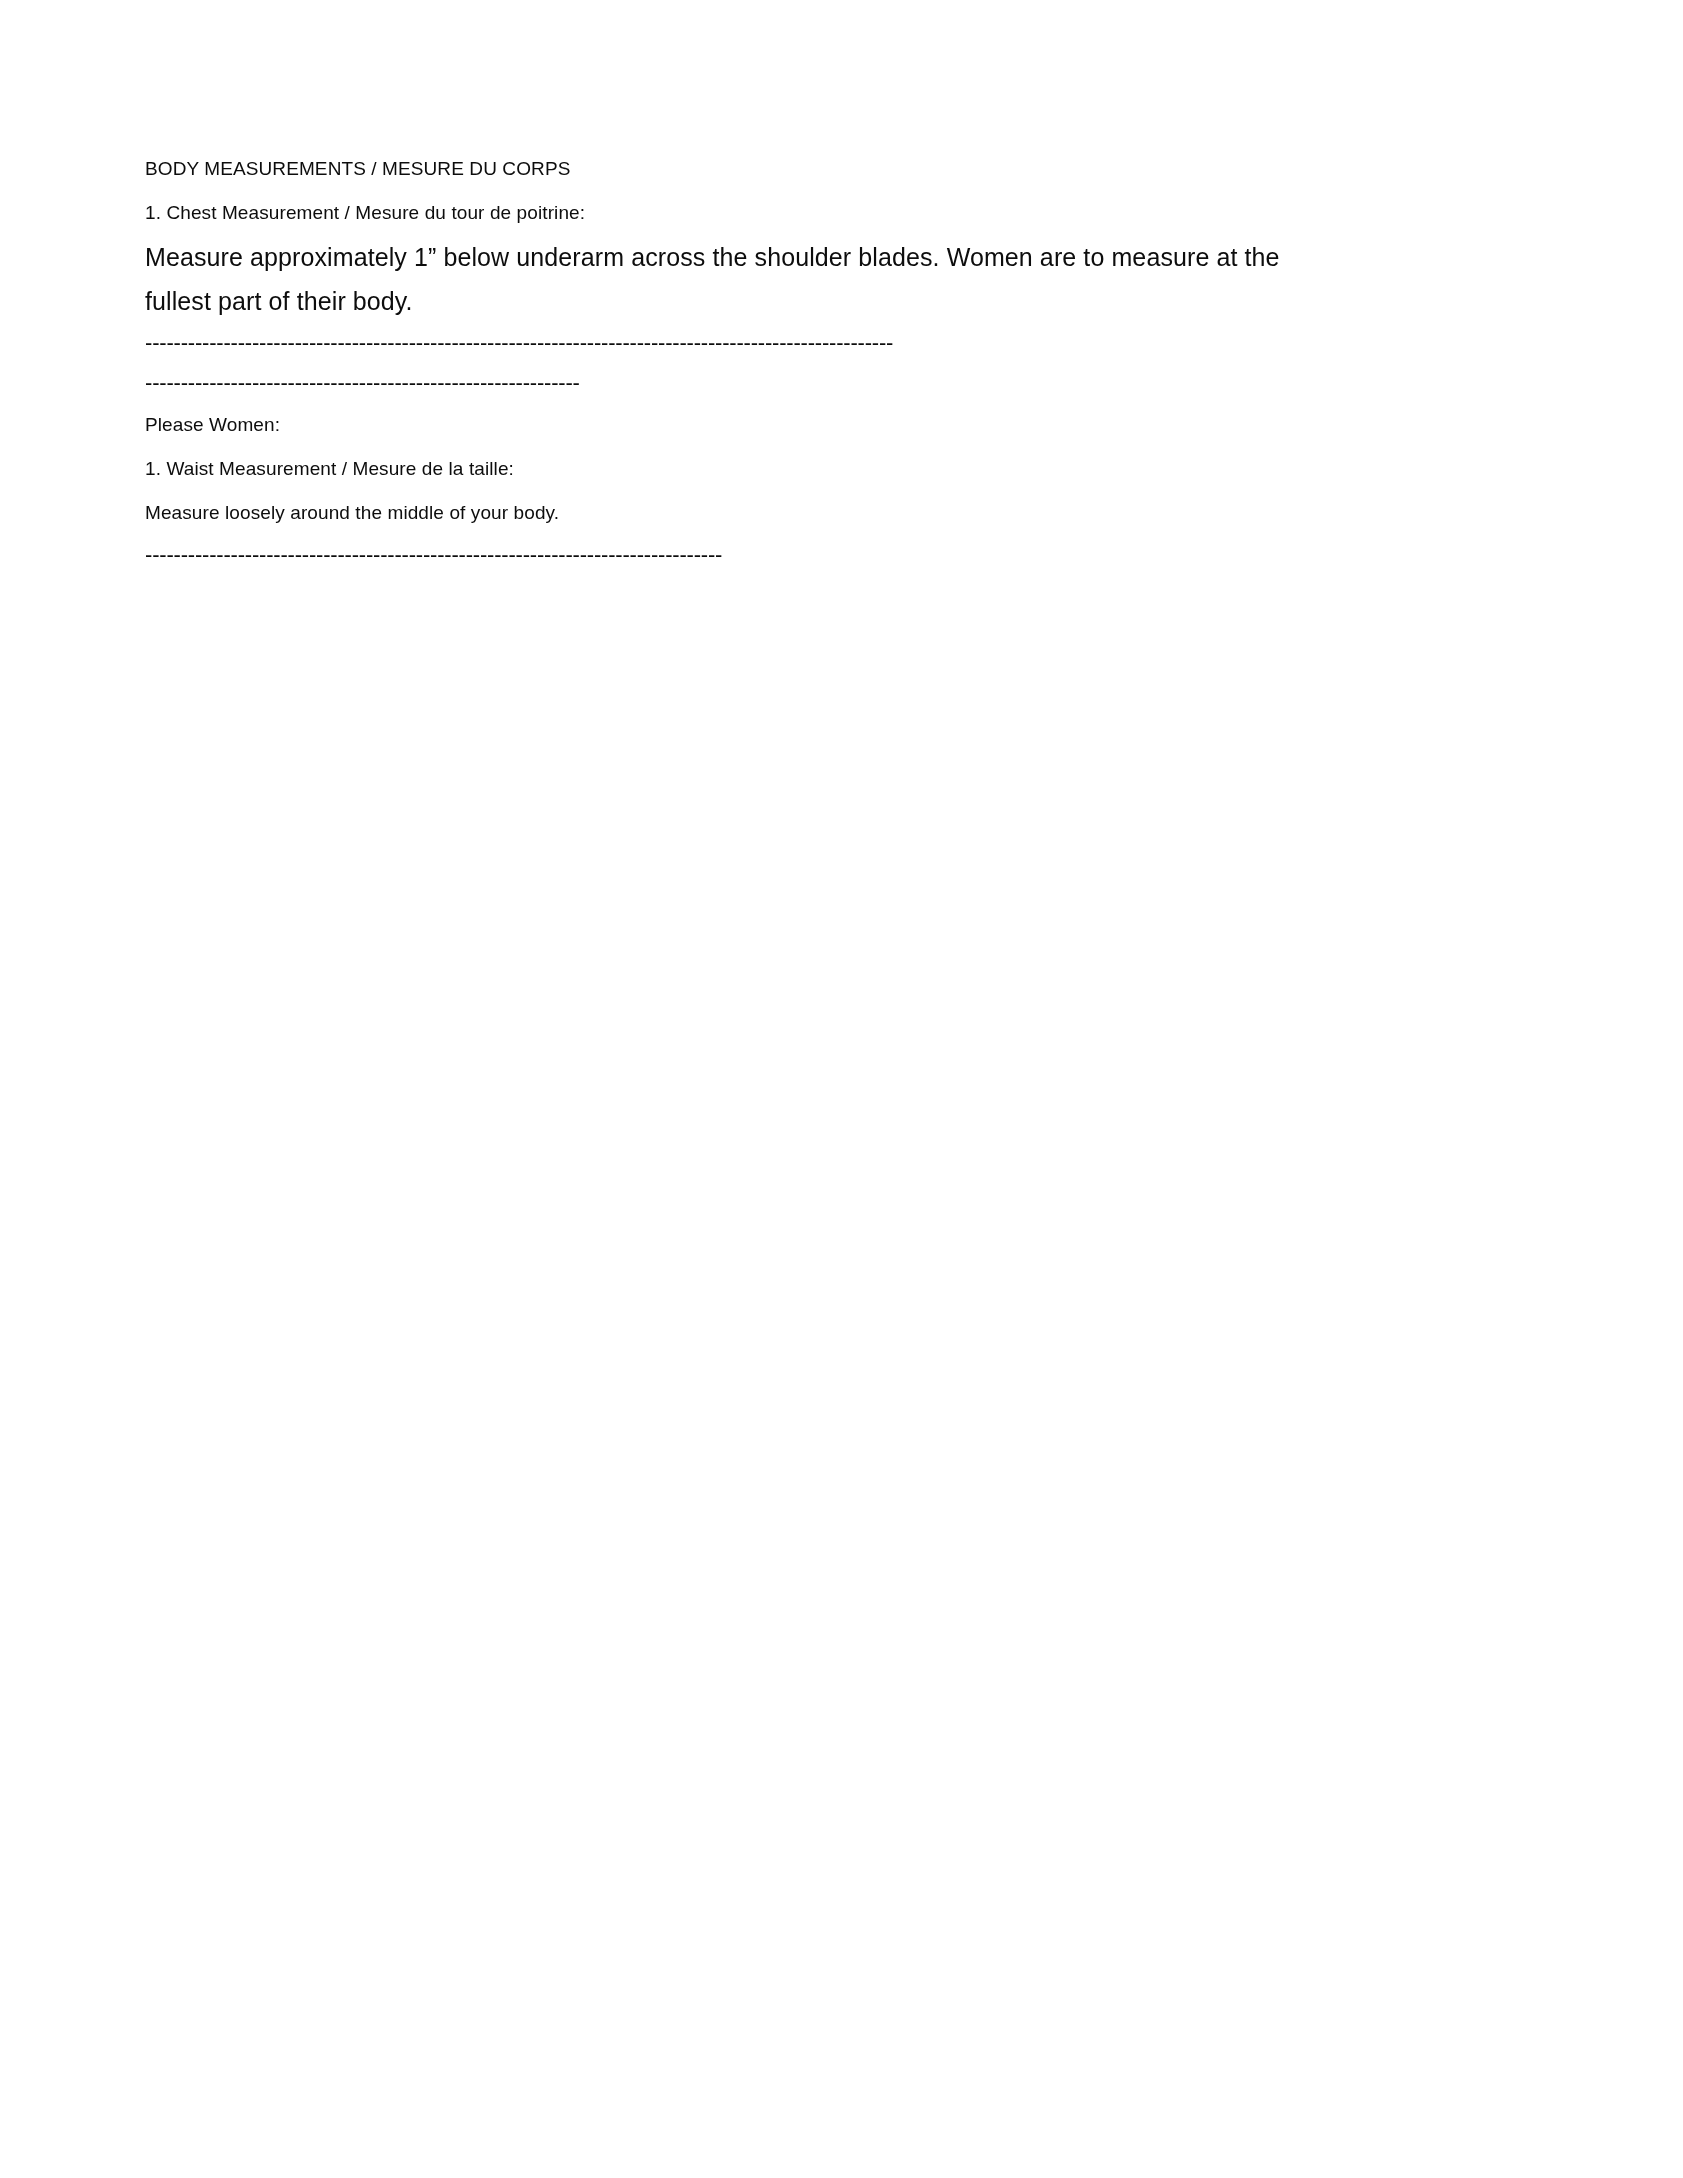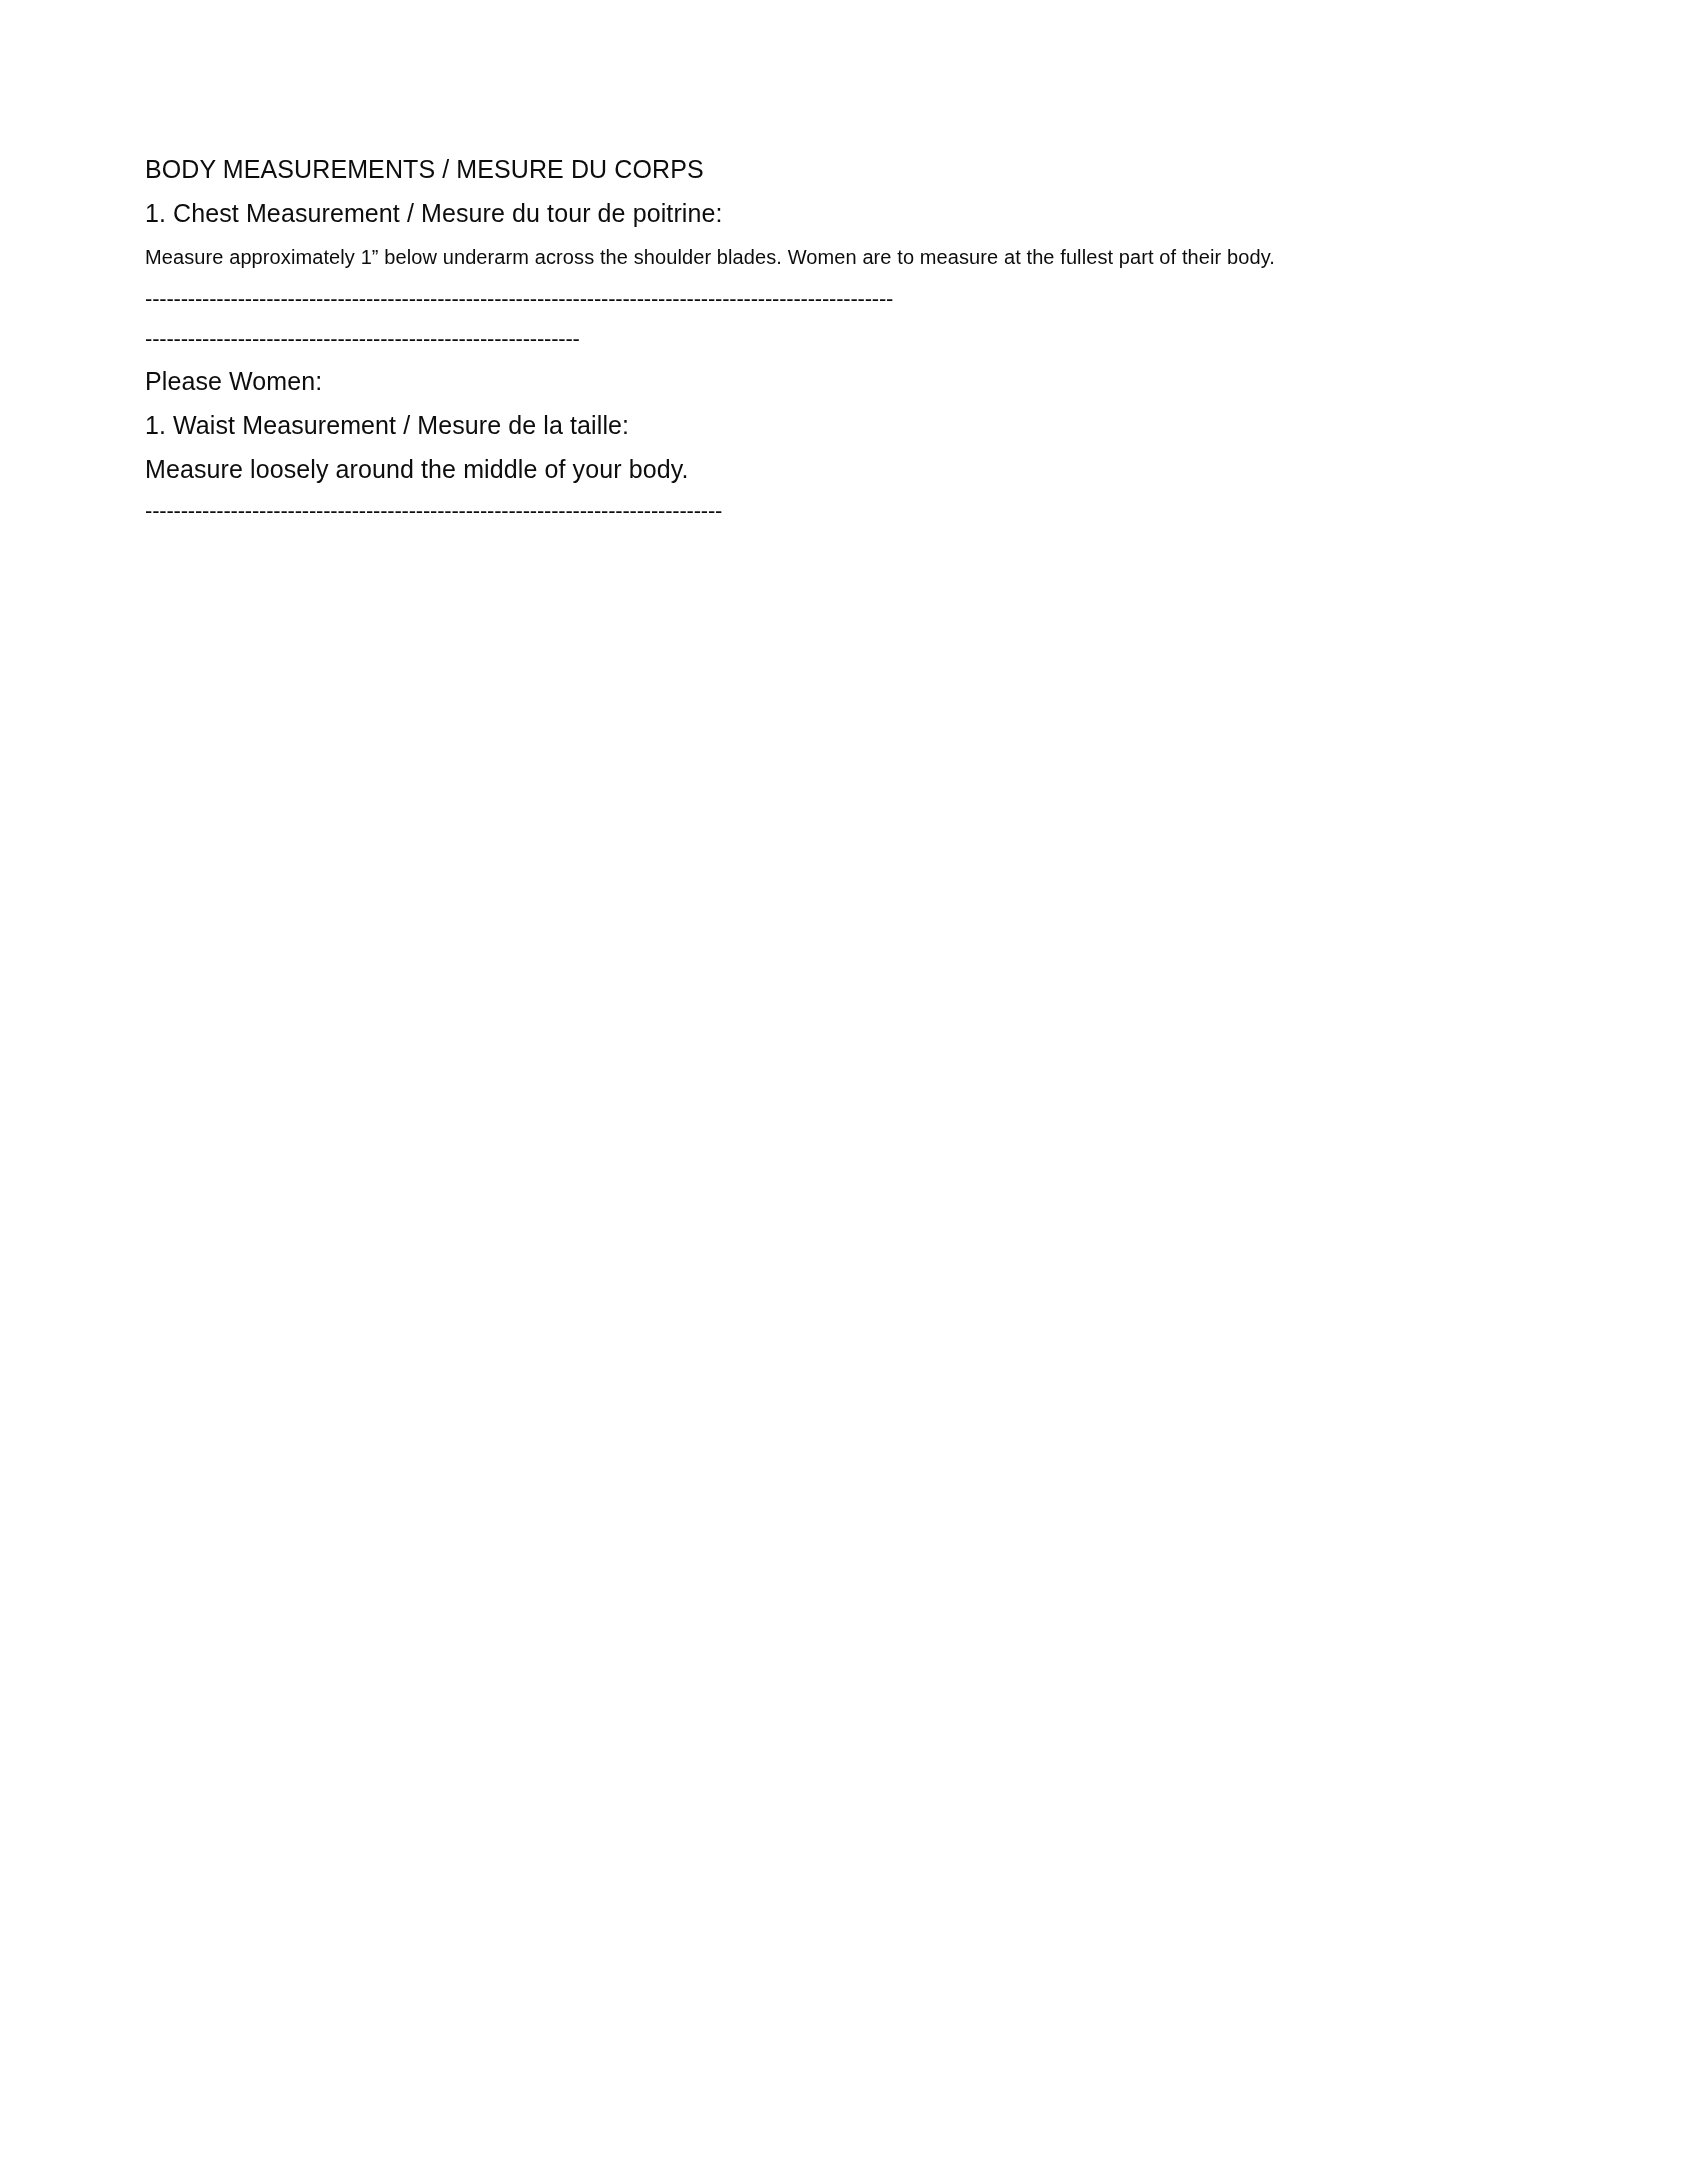--- a/index.html
+++ b/index.html
@@ -21,28 +21,28 @@
     background: #ffffff;
     box-sizing: border-box;
   }
   .doc-body {
     position: absolute;
     left: 145px;
     top: 147px;
     width: 1317px;
   }
   .line {
-    font-size: 25px;
+    font-size: 19px;
     line-height: 44px;
     letter-spacing: 0.1px;
     color: #0d0d0d;
     white-space: pre-wrap;
   }
   .para {
-    font-size: 20px;
+    font-size: 25px;
     line-height: 44px;
     letter-spacing: 0.1px;
     color: #0d0d0d;
     max-width: 1148px;
   }
   .rule {
     font-size: 22px;
     line-height: 40px;
     letter-spacing: -0.2px;
     color: #0d0d0d;

